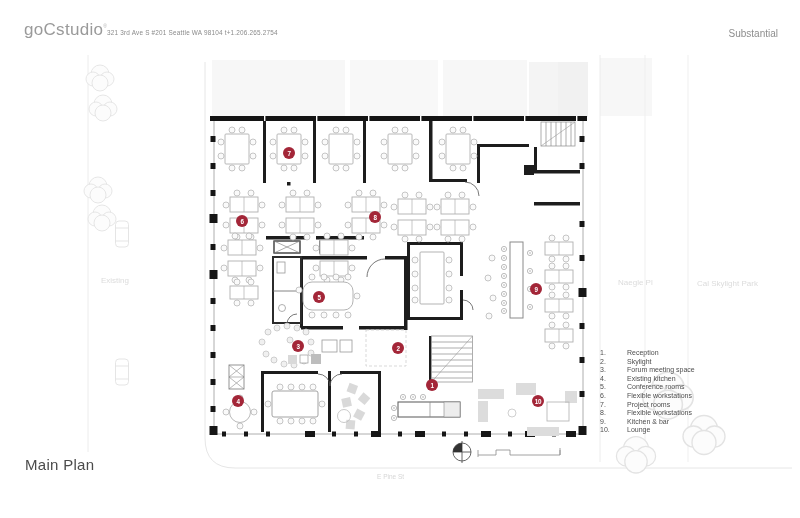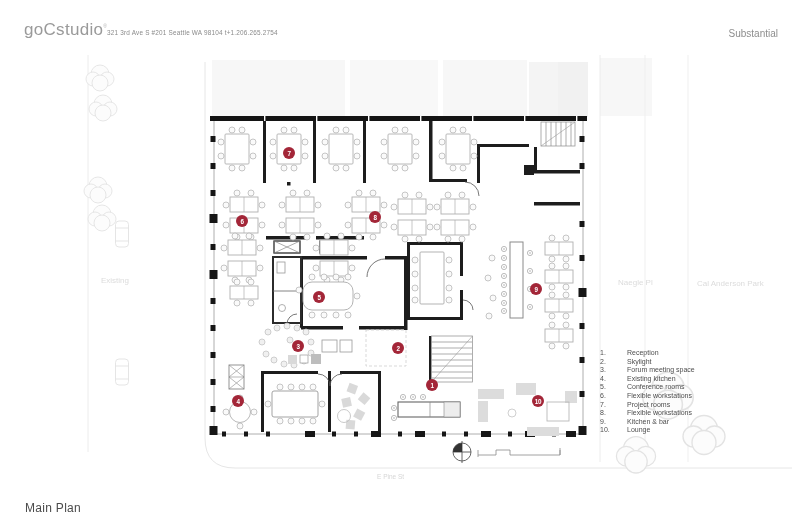--- a/index.html
+++ b/index.html
@@ -7,21 +7,21 @@
          font-family:"Liberation Sans",sans-serif;}
   .abs{position:absolute;}
   #logo{left:24px;top:20px;font-size:17px;color:#9a9a9a;letter-spacing:.3px;}
   #logo sup{font-size:5px;color:#b5b5b5;}
   #address{left:107px;top:29px;font-size:6.4px;color:#8a8a8a;letter-spacing:.2px;}
   #status{top:28px;right:22px;font-size:10px;color:#8e8e8e;}
   #lbl-broadway{left:101px;top:276px;font-size:8px;color:#dcdcdc;}
   #lbl-naegle{left:606px;top:278px;font-size:8px;color:#dcdcdc;padding-left:12px;}
   #lbl-park{left:697px;top:279px;font-size:8px;color:#dcdcdc;}
   #lbl-pine{left:377px;top:473px;font-size:6.5px;color:#d6d6d6;}
-  #main-title{left:25px;top:501px;font-size:12px;color:#4b4b4b;letter-spacing:.3px;text-align:center;}
+  #main-title{left:25px;top:456px;font-size:15px;color:#4b4b4b;letter-spacing:.3px;text-align:center;}
   #legend{left:600px;top:349px;font-size:7px;color:#4e4e4e;}
   .legend-row{display:flex;line-height:8.6px;}
   .legend-num{width:27px;}
   #plan-svg{position:absolute;left:0;top:0;}
   #markers{position:absolute;left:0;top:0;width:800px;height:518px;pointer-events:none;}
   .marker{position:absolute;width:12px;height:12px;border-radius:50%;color:#fff;
           font-size:6.3px;font-weight:bold;display:flex;align-items:center;justify-content:center;
           letter-spacing:-.3px;}
 </style>
 </head>
@@ -437,21 +437,21 @@
     </div>
 
   <div id="logo" class="abs">
     <span>goCstudio</span><sup>®</sup>
   </div>
   <div id="address" class="abs">321 3rd Ave S #201 Seattle WA 98104 t+1.206.265.2754</div>
   <div id="status" class="abs">Substantial</div>
 
   <div id="lbl-broadway" class="abs">Existing</div>
   <div id="lbl-naegle" class="abs">Naegle Pl</div>
-  <div id="lbl-park" class="abs">Cal Anderson Park</div>
+  <div id="lbl-park" class="abs">Cal Skylight Park</div>
   <div id="lbl-pine" class="abs">E Pine St</div>
 
   <div id="legend" class="abs">
     <div class="legend-row">
         <span class="legend-num">1.</span>
         <span>Reception</span>
       </div>
     <div class="legend-row">
         <span class="legend-num">2.</span>
         <span>Skylight</span>

